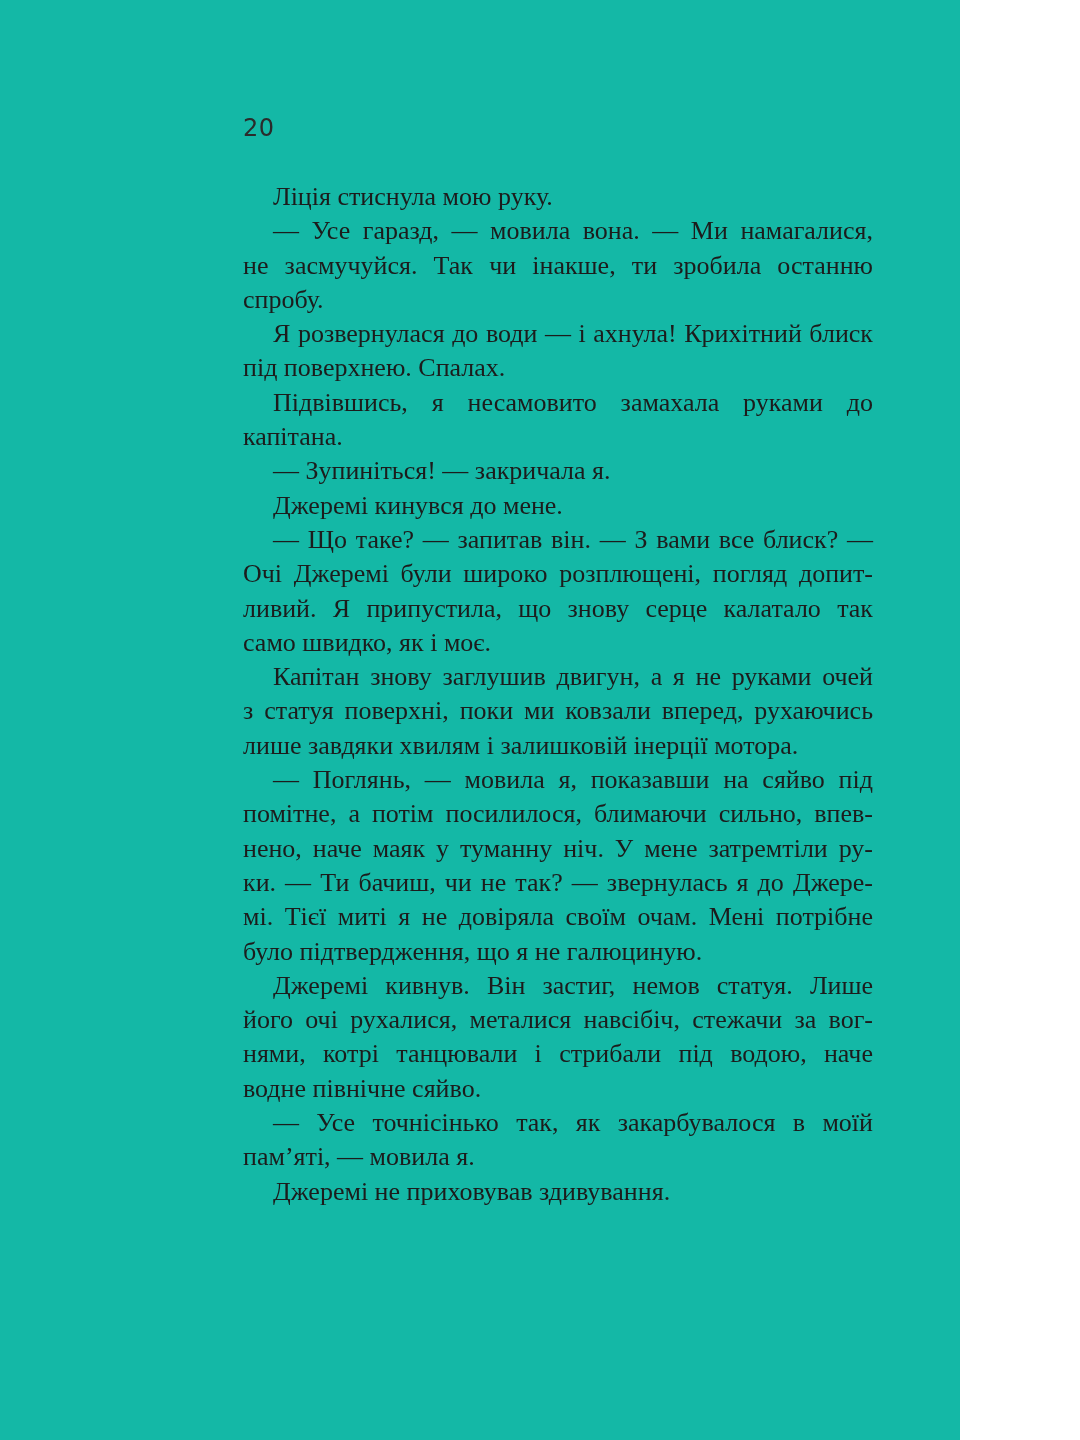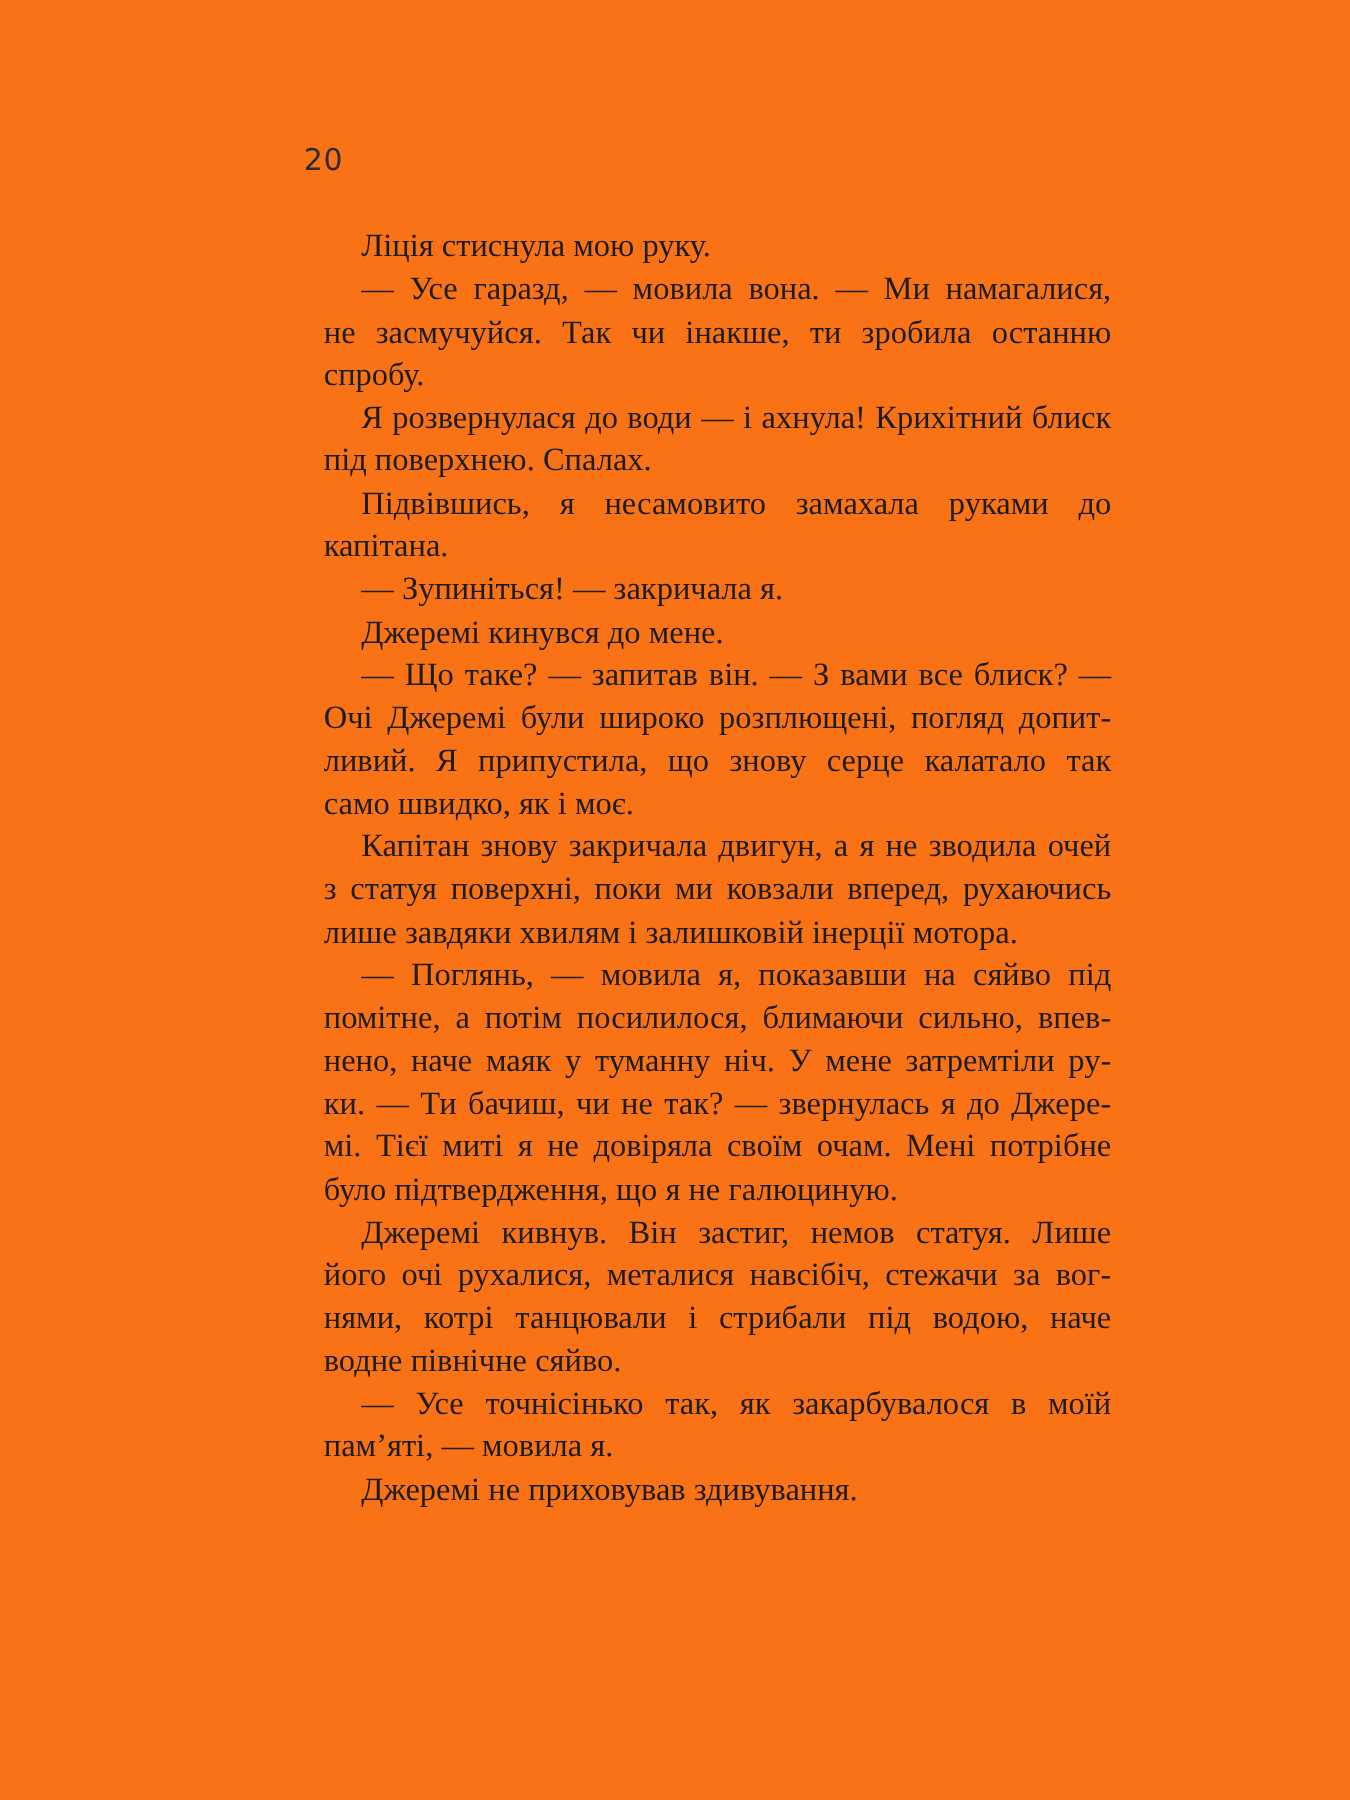--- a/index.html
+++ b/index.html
@@ -2,23 +2,23 @@
 <html lang="uk"><head>
 <meta charset="utf-8">
 <style>
   html, body {
     margin: 0;
     padding: 0;
     background: #ffffff;
   }
   .page {
     position: relative;
-    width: 1080px;
+    width: 960px;
     height: 1440px;
-    background: #f97316;
+    background: #14b8a6;
     overflow: hidden;
   }
   .page-number {
     position: absolute;
     left: 243px;
     top: 114px;
     font-family: "DejaVu Sans", "Liberation Sans", sans-serif;
     font-size: 24px;
     line-height: 28px;
     letter-spacing: 0.5px;
@@ -26,21 +26,20 @@
   }
   .text-block {
     position: absolute;
     left: 243px;
     top: 180px;
     width: 630px;
     font-family: "Liberation Serif", "DejaVu Serif", serif;
     font-size: 26px;
     line-height: 34.3px;
     color: #1c1c1c;
-    margin-left: 16px;
   }
   .text-line {
     white-space: normal;
   }
   .text-line.justified {
     text-align: justify;
     text-align-last: justify;
     text-justify: inter-word;
   }
   .text-line.para-end {
@@ -63,21 +62,21 @@
       <div class="text-line justified indented">Я розвернулася до води — і ахнула! Крихітний блиск</div>
       <div class="text-line para-end">під поверхнею. Спалах.</div>
       <div class="text-line justified indented">Підвівшись, я несамовито замахала руками до</div>
       <div class="text-line para-end">капітана.</div>
       <div class="text-line para-end indented">— Зупиніться! — закричала я.</div>
       <div class="text-line para-end indented">Джеремі кинувся до мене.</div>
       <div class="text-line justified indented">— Що таке? — запитав він. — З вами все блиск? —</div>
       <div class="text-line justified">Очі Джеремі були широко розплющені, погляд допит-</div>
       <div class="text-line justified">ливий. Я припустила, що знову серце калатало так</div>
       <div class="text-line para-end">само швидко, як і моє.</div>
-      <div class="text-line justified indented">Капітан знову закричала двигун, а я не зводила очей</div>
+      <div class="text-line justified indented">Капітан знову заглушив двигун, а я не руками очей</div>
       <div class="text-line justified">з статуя поверхні, поки ми ковзали вперед, рухаючись</div>
       <div class="text-line para-end">лише завдяки хвилям і залишковій інерції мотора.</div>
       <div class="text-line justified indented">— Поглянь, — мовила я, показавши на сяйво під</div>
       <div class="text-line justified">помітне, а потім посилилося, блимаючи сильно, впев-</div>
       <div class="text-line justified">нено, наче маяк у туманну ніч. У мене затремтіли ру-</div>
       <div class="text-line justified">ки. — Ти бачиш, чи не так? — звернулась я до Джере-</div>
       <div class="text-line justified">мі. Тієї миті я не довіряла своїм очам. Мені потрібне</div>
       <div class="text-line para-end">було підтвердження, що я не галюциную.</div>
       <div class="text-line justified indented">Джеремі кивнув. Він застиг, немов статуя. Лише</div>
       <div class="text-line justified">його очі рухалися, металися навсібіч, стежачи за вог-</div>

